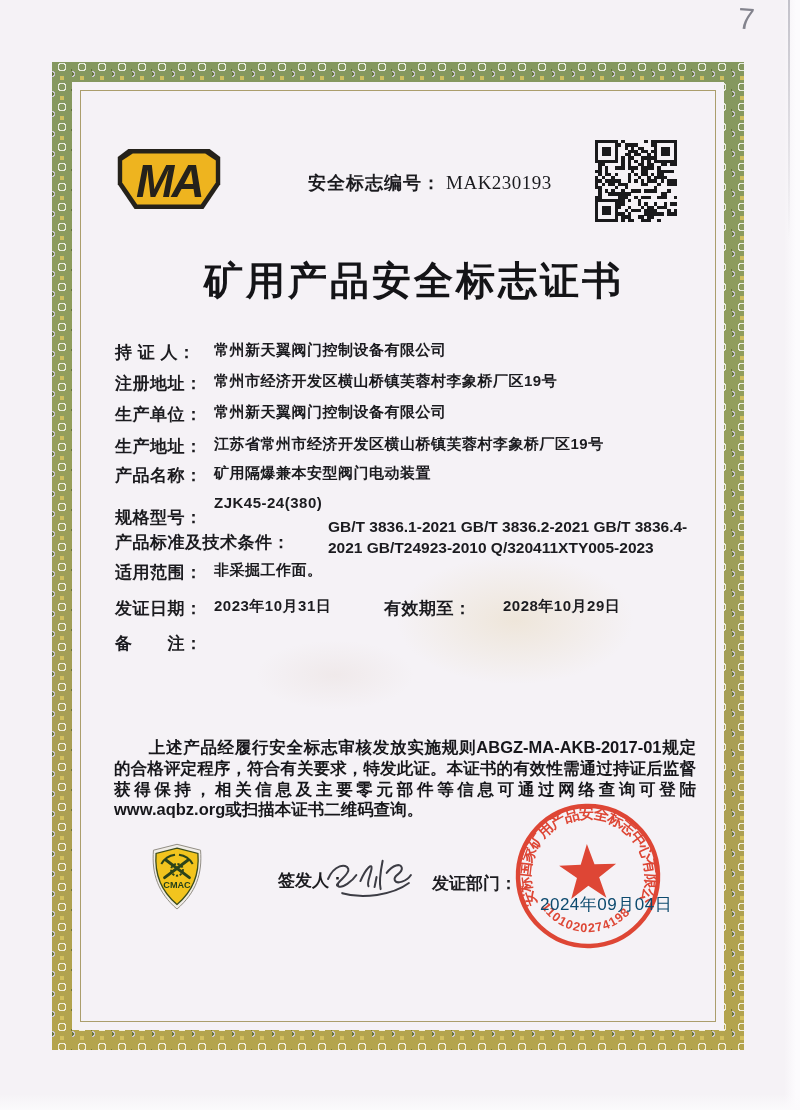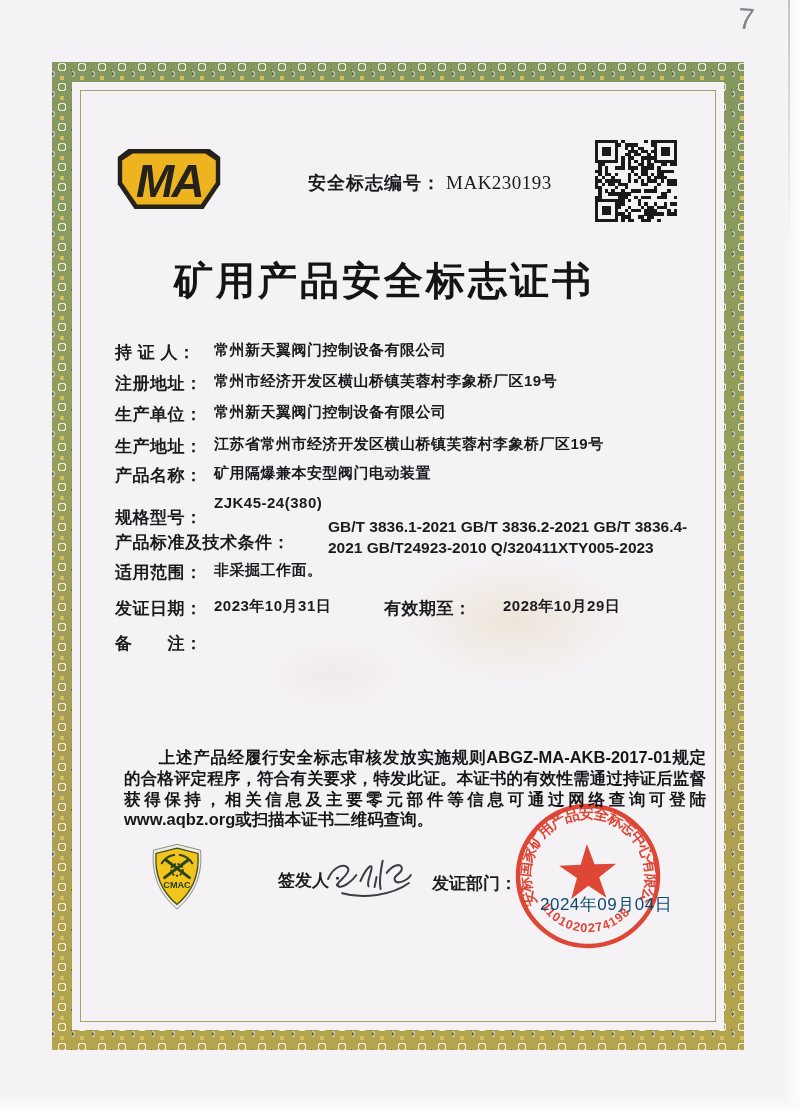--- a/index.html
+++ b/index.html
@@ -26,32 +26,32 @@
     background-size:20px 20px,20px 20px,20px 20px,20px 20px,100% 100%;}
   .frame-paper{position:absolute;left:20px;top:20px;right:20px;bottom:20px;background:#f5f2f6;}
   .frame-line{position:absolute;left:28px;top:28px;right:28px;bottom:28px;border:1px solid #ab9e6c;}
   
   .ma-logo{position:absolute;left:116px;top:147px;width:106px;height:64px;}
   .certno{position:absolute;left:308px;top:171px;font-size:18px;}
   .certno .lbl{font-weight:700;letter-spacing:1px;margin-top:44px;}
   .certno .val{font-family:"Liberation Serif",serif;font-size:19px;letter-spacing:.5px;}
   .qr{position:absolute;left:595px;top:140px;width:82px;height:82px;}
   
-  .title{position:absolute;left:68px;top:254px;width:632px;text-align:center;
+  .title{position:absolute;left:98px;top:254px;width:632px;text-align:center;
         font-family:"Liberation Serif",serif;font-weight:900;font-size:39px;
         letter-spacing:3px;color:#141417;}
   
   .flabel{position:absolute;left:115px;font-size:17px;font-weight:700;letter-spacing:.5px;white-space:nowrap;}
   .fvalue{position:absolute;left:214px;font-size:15px;font-weight:700;letter-spacing:.5px;white-space:nowrap;}
   .standards-val{position:absolute;left:312px;top:516px;width:382px;font-size:15.5px;
         font-weight:700;line-height:21px;white-space:normal;letter-spacing:0;margin-left:16px;}
   .valid-lbl{left:384px;}
   .valid-val{left:503px;}
   
-  .statement{position:absolute;left:108px;top:731px;width:582px;margin:16px;
+  .statement{position:absolute;left:108px;top:731px;width:582px;margin:6px;
         font-size:16.5px;font-weight:700;line-height:20.8px;text-align:justify;
         text-indent:2.1em;color:#17171b;}
   
   .cmac{position:absolute;left:145px;top:843px;width:64px;height:68px;}
   .signer-label{position:absolute;left:278px;top:869px;font-size:17px;font-weight:700;}
   .signature{position:absolute;left:322px;top:852px;width:96px;height:52px;}
   .dept-label{position:absolute;left:432px;top:872px;font-size:17px;font-weight:700;}
   .stamp{position:absolute;left:508px;top:796px;width:160px;height:160px;
         mix-blend-mode:multiply;opacity:.95;transform:rotate(-2deg);}
   .stamp-date{position:absolute;left:540px;top:893px;font-size:17px;font-weight:400;

